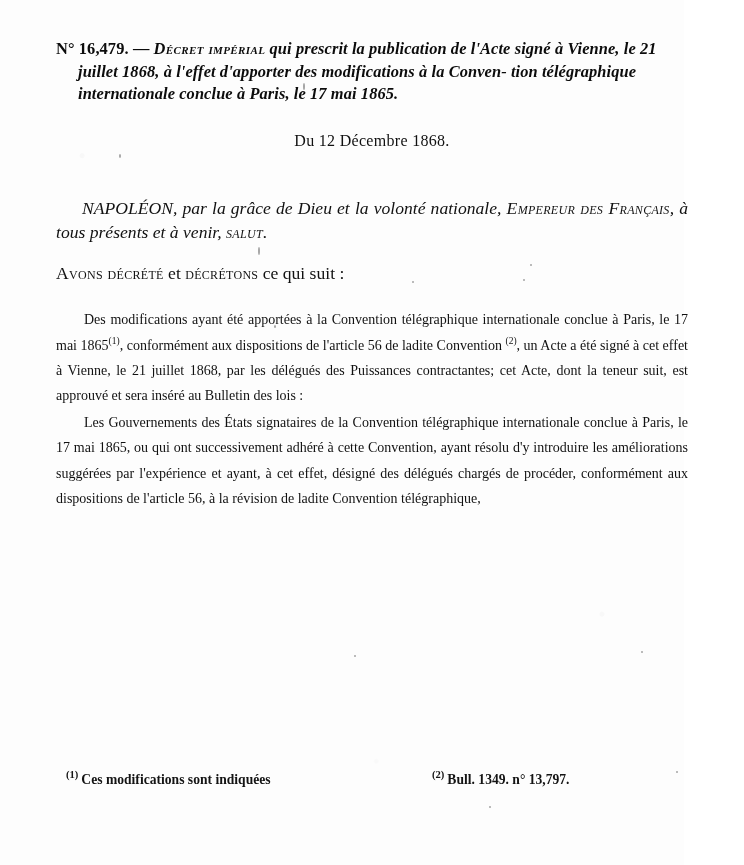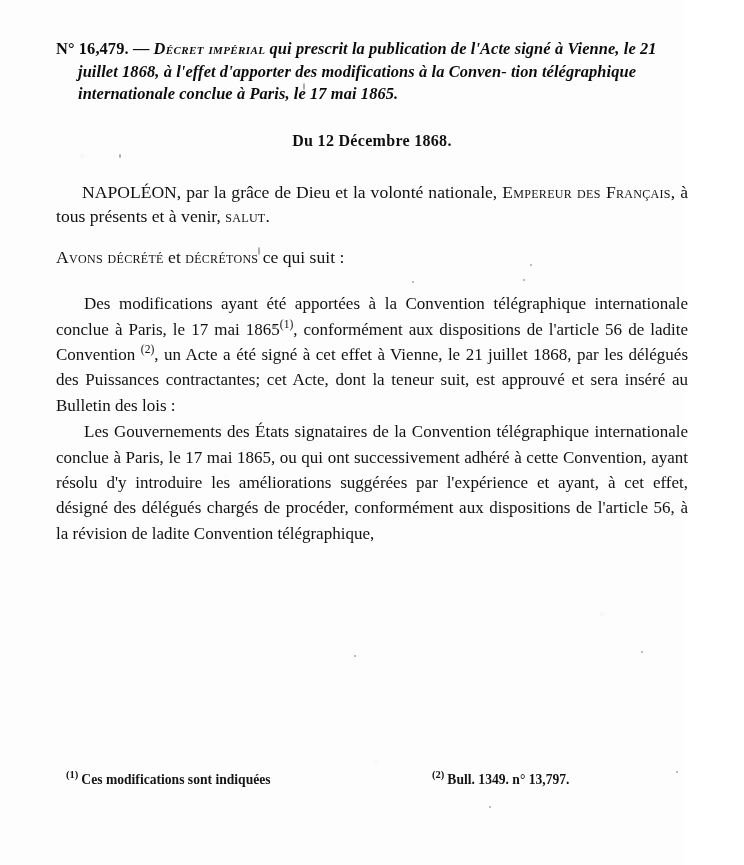--- a/index.html
+++ b/index.html
@@ -72,62 +72,62 @@
   .sup {
     font-size: 0.68em;
     vertical-align: super;
     line-height: 0;
   }
 
   
   .date-line {
     margin-top: 26px;
     text-align: center;
-    font-weight: bold;
+    font-weight: normal;
     font-size: 16px;
     letter-spacing: 0.3px;
   }
 
   
   .para {
     font-size: 17.6px;
     line-height: 24px;
     text-align: justify;
     color: #111;
   }
   .para.indent {
     text-indent: 26px;
   }
   .sc {
     font-variant: small-caps;
     letter-spacing: 0.3px;
   }
 
-  .preamble-1 { margin-top: 30px; }
+  .preamble-1 { margin-top: 46px; font-style: italic; }
   .preamble-2 { margin-top: 22px; }
   .preamble-3 { margin-top: 15px; font-variant: normal; }
   .preamble-3 .lead {
     font-variant: small-caps;
     letter-spacing: 0.3px;
   }
 
   
   .article-heading {
     margin-top: 32px;
     text-align: center;
     font-variant: small-caps;
     font-weight: bold;
     font-size: 16.5px;
     letter-spacing: 1.1px;
   }
 
   
   .body-block { margin-top: 22px; }
   .body-para {
-    font-size: 17px;
+    font-size: 14px;
     line-height: 25.4px;
     text-align: justify;
     text-indent: 28px;
     margin: 0 0 1px 0;
   }
 
   
   .footnotes {
     position: absolute;
     left: 56px;

